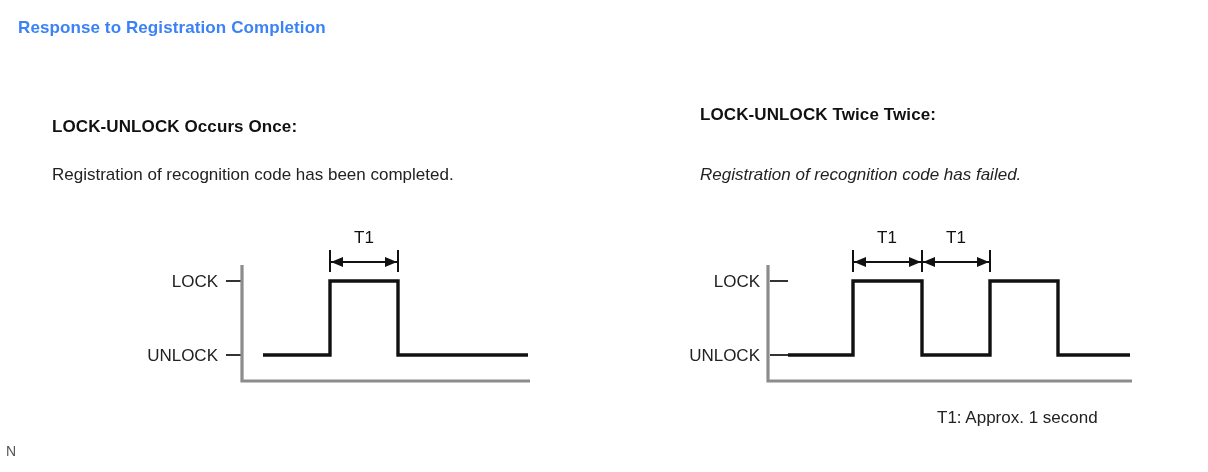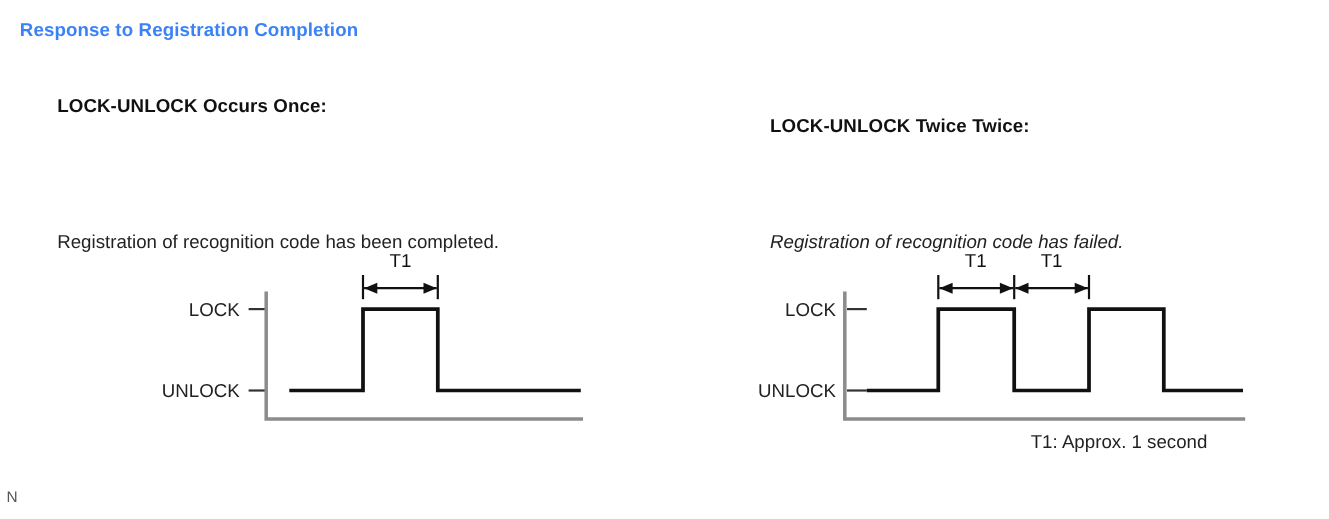--- a/index.html
+++ b/index.html
@@ -31,34 +31,33 @@
     font-weight: bold;
     color: #111111;
     letter-spacing: 0.1px;
     white-space: nowrap;
   }
   .col-desc {
     font-size: 17px;
     font-weight: normal;
     color: #222222;
     white-space: nowrap;
-    margin-top: 45px;
   }
 
-  #heading-left  { left: 52px;  top: 87px; }
+  #heading-left  { left: 52px;  top: 117px; }
   #desc-left     { left: 52px;  top: 165px; }
   #heading-right { left: 700px; top: 105px; }
   #desc-right    { left: 700px; top: 165px; font-style: italic; }
 
   #chart-left  { left: 100px; top: 210px; width: 470px; height: 190px; }
   #chart-right { left: 620px; top: 210px; width: 560px; height: 190px; }
 
   #t1-note {
     left: 937px;
-    top: 392px;
+    top: 408px;
     font-size: 17px;
     color: #222222;
     white-space: nowrap;
   }
 
   #stray-mark {
     left: 6px;
     top: 443px;
     font-size: 14px;
     color: #555555;

